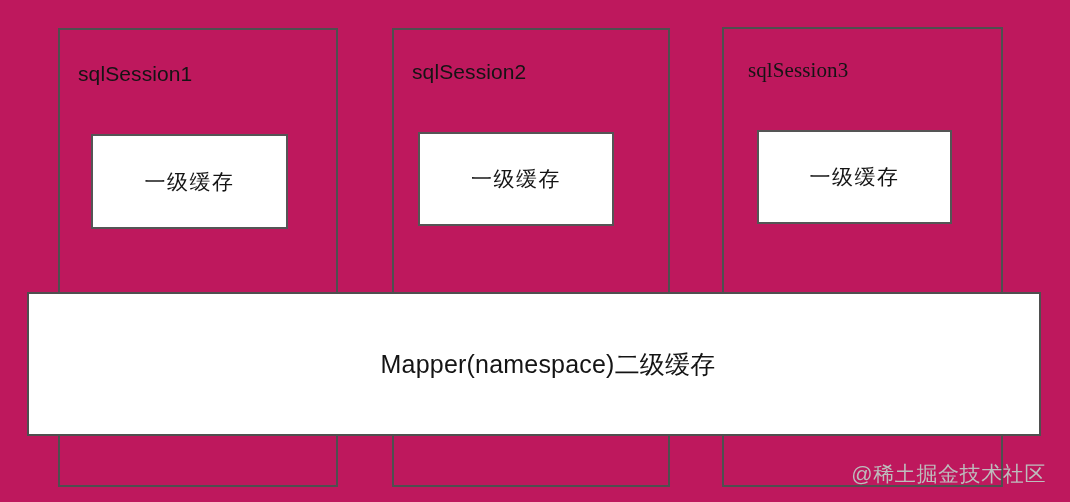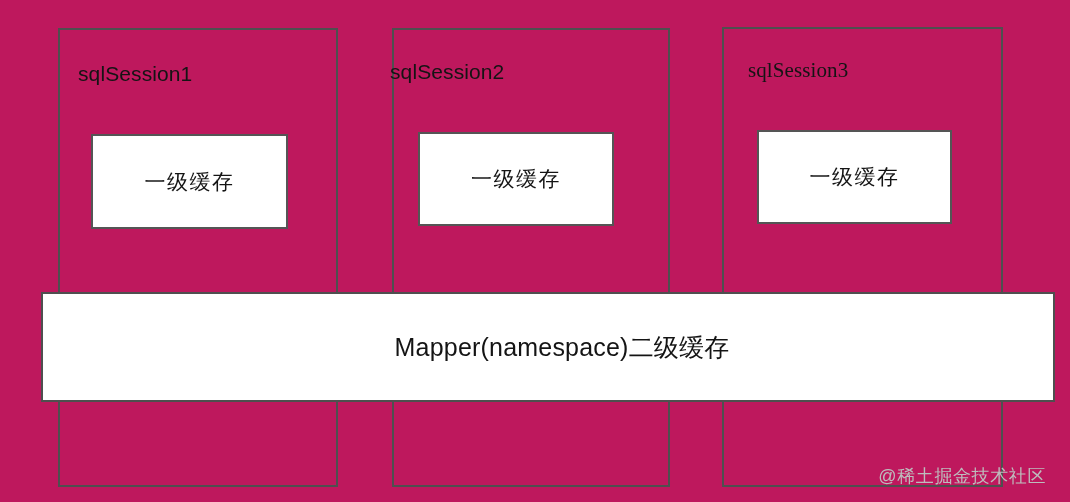--- a/index.html
+++ b/index.html
@@ -72,50 +72,50 @@
     white-space: nowrap;
     font-family: "Liberation Sans", sans-serif;
   }
 
   
   #watermark {
     position: absolute;
     right: 24px;
     bottom: 14px;
     color: #bdbdbd;
-    font-size: 18px;
+    font-size: 21px;
     letter-spacing: 0.6px;
     white-space: nowrap;
     z-index: 9;
     font-family: "Liberation Sans", sans-serif;
     text-align: center;
   }
 </style>
 </head>
 <body>
 
 <div id="canvas">
 
   <div class="session-box" style="left:58px; top:28px; width:280px; height:459px;"></div>
   <div class="session-label" style="left:78px; top:62px;">sqlSession1</div>
   <div class="cache-box" style="left:91px; top:134px; width:197px; height:95px;">
     <span class="cache-label">一级缓存</span>
   </div>
 
   <div class="session-box" style="left:392px; top:28px; width:278px; height:459px;"></div>
-  <div class="session-label" style="left:390px; top:60px;">sqlSession2</div>
+  <div class="session-label" style="left:412px; top:60px;">sqlSession2</div>
   <div class="cache-box" style="left:418px; top:132px; width:196px; height:94px;">
     <span class="cache-label">一级缓存</span>
   </div>
 
   <div class="session-box" style="left:722px; top:27px; width:281px; height:460px;"></div>
   <div class="session-label" style="left:748px; top:58px;font-family:Liberation Serif, serif;">sqlSession3</div>
   <div class="cache-box" style="left:757px; top:130px; width:195px; height:94px;">
     <span class="cache-label">一级缓存</span>
   </div>
 
-  <div id="mapper-bar" style="left:41px; top:292px; width:1014px; height:110px;padding-left:28px;">
+  <div id="mapper-bar" style="left:27px; top:292px; width:1014px; height:144px;padding-left:28px;">
     <span id="mapper-label">Mapper(namespace)二级缓存</span>
   </div>
 
   <div id="watermark">@稀土掘金技术社区</div>
 
 </div>
 
 </body></html>

